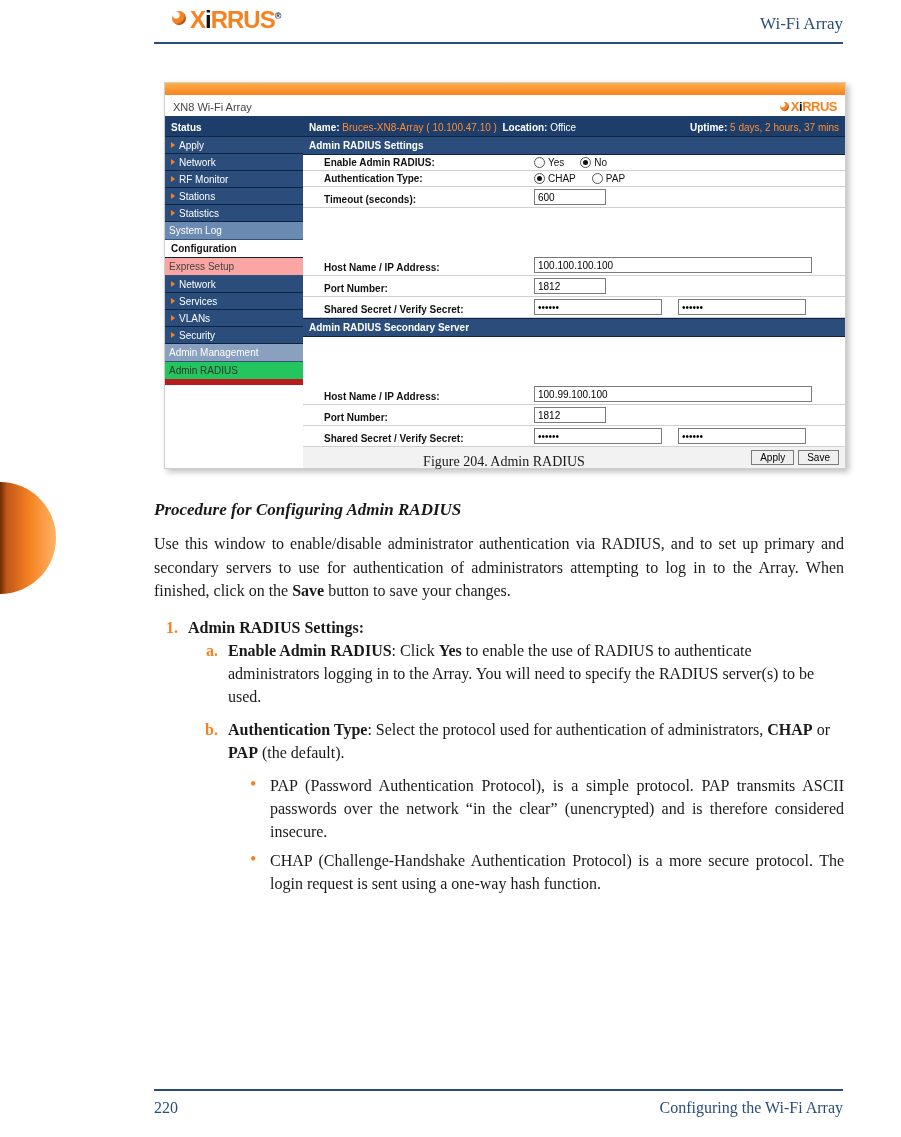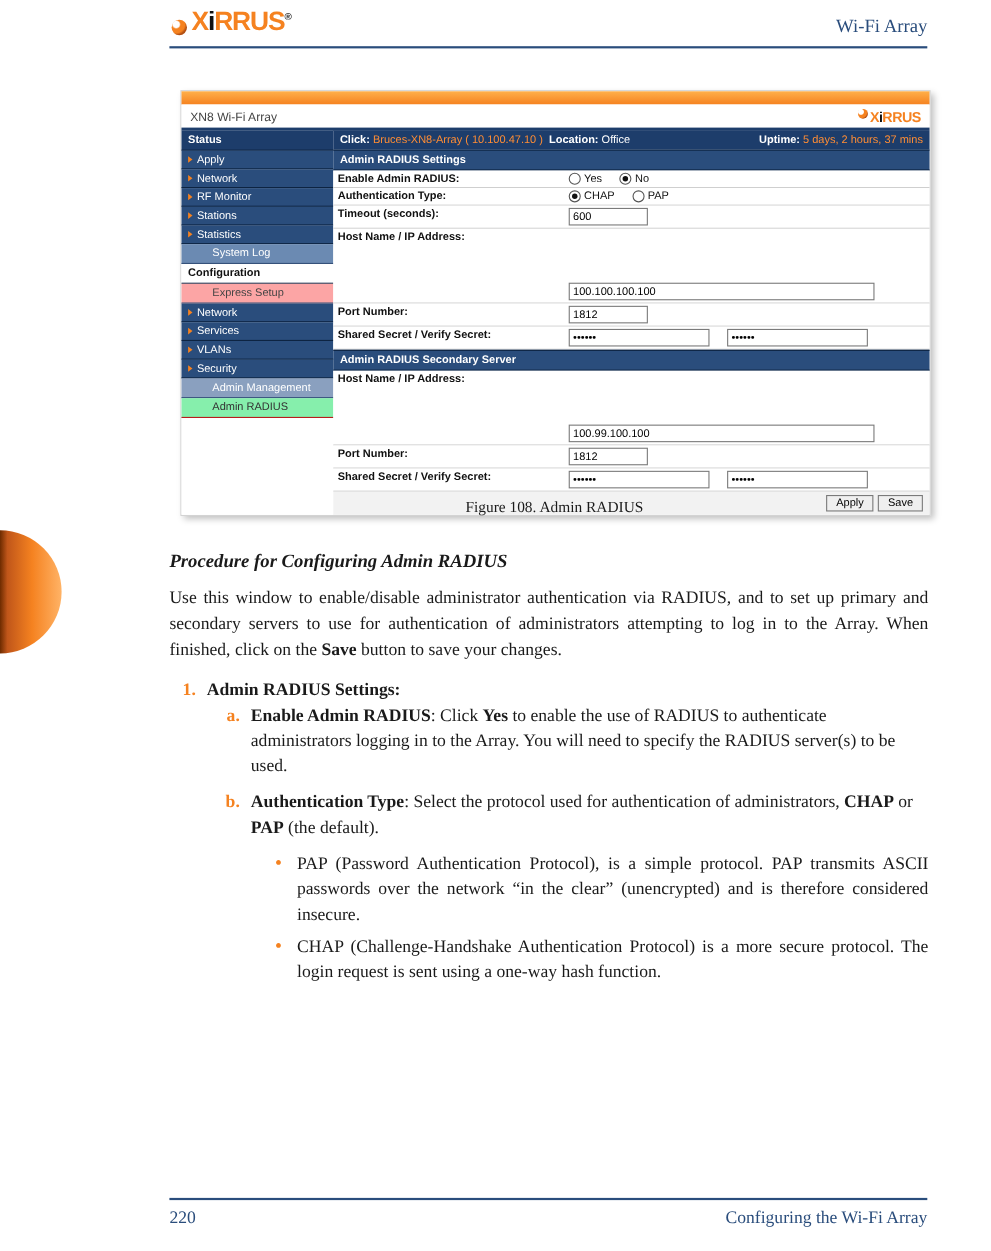--- a/index.html
+++ b/index.html
@@ -12,55 +12,55 @@
     --status-orange:#ff8d34;
     --page-w:901px;
     --page-h:1137px;
   }
   html,body{margin:0;padding:0;background:#fff;}
   body{font-family:"Palatino Linotype","Book Antiqua",Palatino,Georgia,serif;color:#1a1a1a;}
   .page{width:var(--page-w);height:var(--page-h);position:relative;box-sizing:border-box;overflow:hidden;}
   
   .hdr-rule{position:absolute;left:154px;right:58px;top:42px;height:2px;background:var(--rule);}
   .hdr-title{position:absolute;right:58px;top:14px;font-size:17px;color:#2a4d7c;}
-  .xirrus-logo{position:absolute;left:156px;top:8px;display:flex;align-items:flex-end;gap:4px;font-family:Arial,Helvetica,sans-serif;}
+  .xirrus-logo{position:absolute;left:172px;top:8px;display:flex;align-items:flex-start;gap:4px;font-family:Arial,Helvetica,sans-serif;}
   .xirrus-word{font-size:24px;font-weight:900;letter-spacing:-1px;line-height:1;}
   .xirrus-word .orange{color:var(--brand-orange);}
   .xirrus-word .black{color:#111;}
   .xirrus-word sup{font-size:9px;vertical-align:super;}
   .xirrus-swoosh{width:14px;height:14px;border-radius:50%;background:radial-gradient(circle at 30% 30%,#fff 0 20%,var(--brand-orange) 30% 55%,#b24f12 70% 100%);margin-top:3px;}
   
   .thumb-tab{position:absolute;left:0;top:482px;width:56px;height:112px;border-radius:0 56px 56px 0;
     background:linear-gradient(90deg,#6d2b00 0%,#c0561a 12%,#f58220 52%,#ffb366 100%);}
   
   .shot{position:absolute;left:164px;top:82px;width:680px;font-family:Arial,Helvetica,sans-serif;font-size:10px;
         box-shadow:3px 3px 6px rgba(0,0,0,.25);border:1px solid #cfcfcf;background:#fff;}
   .shot .orangebar{height:12px;background:linear-gradient(#ffb04a,#f58220);} 
   .shot .winrow{display:flex;align-items:center;justify-content:space-between;background:#fff;padding:4px 8px 2px;}
   .shot .wintitle{font-size:11px;color:#444;}
-  .shot .mini-logo{font-family:Arial,Helvetica,sans-serif;font-weight:900;font-size:13px;letter-spacing:-.5px;display:flex;gap:2px;}
+  .shot .mini-logo{font-family:Arial,Helvetica,sans-serif;font-weight:900;font-size:13px;letter-spacing:-.5px;display:flex;align-items:center;gap:2px;}
   .shot .mini-logo .orange{color:var(--brand-orange);}
   .shot .mini-logo .black{color:#111;}
   .shot .mini-swoosh{width:9px;height:9px;border-radius:50%;background:radial-gradient(circle at 30% 30%,#fff 0 25%,var(--brand-orange) 35% 60%,#b24f12 72% 100%);}
   .shot .navyline{height:3px;background:var(--xirrus-navy);}
   .shot .body{display:flex;}
   .shot .nav{width:138px;background:#fff;}
   .shot .nav .section{background:var(--xirrus-navy);color:#fff;padding:3px 6px;font-size:10px;font-weight:bold;border-bottom:1px solid #0d2442;}
   .shot .nav .item{display:flex;align-items:center;gap:4px;padding:2.5px 6px;color:#fff;background:var(--xirrus-navy2);border-bottom:1px solid #0d2442;font-size:10px;}
   .shot .nav .item .tri{width:0;height:0;border-top:3px solid transparent;border-bottom:3px solid transparent;border-left:4px solid var(--brand-orange);} 
-  .shot .nav .sub{background:#6b8ab2;color:#fff;padding:3px 6px 3px 28px;border-bottom:1px solid #35517a;font-size:10px;}
+  .shot .nav .sub{background:#6b8ab2;color:#fff;padding:3px 6px 3px 4px;border-bottom:1px solid #35517a;font-size:10px;}
   .shot .nav .sub.sel{background:#8aa0bf;}
-  .shot .nav .sub.white{background:#86efac;color:#333;border-bottom:1px solid #b91c1c;}
+  .shot .nav .sub.white{background:#22c55e;color:#333;border-bottom:6px solid #b91c1c;}
   .shot .nav .sub.express{background:#fca5a5;color:#444;}
   .shot .main{flex:1;display:flex;flex-direction:column;}
   .shot .status{background:var(--xirrus-navy);color:#fff;padding:3px 6px;font-size:10px;display:flex;justify-content:space-between;align-items:center;}
   .shot .status b{font-weight:bold;color:#fff;}
   .shot .status .val{color:var(--status-orange);}
   .shot .grouphdr{background:#2a4d7c;color:#fff;font-weight:bold;padding:3px 6px;font-size:10px;border-top:1px solid #0d2442;border-bottom:1px solid #0d2442;}
-  .shot .row{display:flex;align-items:flex-start;background:#fff;border-bottom:1px solid #cfcfcf;padding:2px 4px;}
+  .shot .row{display:flex;align-items:flex-end;background:#fff;border-bottom:1px solid #cfcfcf;padding:2px 21px;}
   .shot .row .lbl{width:210px;font-weight:bold;font-size:10px;color:#111;}
   .shot .row .ctl{flex:1;display:flex;align-items:center;gap:16px;}
   .shot .radio{display:inline-flex;align-items:center;gap:3px;font-size:10px;color:#111;}
   .shot .radio .dot{width:9px;height:9px;border:1px solid #555;border-radius:50%;display:inline-flex;align-items:center;justify-content:center;}
   .shot .radio .dot.on::after{content:"";width:5px;height:5px;border-radius:50%;background:#111;}
   .shot input[type=text],.shot input[type=password]{font-family:Arial,Helvetica,sans-serif;font-size:10px;height:14px;border:1px solid #7a7a7a;padding:0 3px;background:#fff;box-sizing:content-box;}
   .shot .w-timeout{width:64px;}
   .shot .w-host{width:270px;margin-top:47px;}
   .shot .w-port{width:64px;}
   .shot .w-secret{width:120px;}
@@ -156,21 +156,21 @@
             <span class="tri"></span>
             <span>Security</span>
           </div>
         <div class="sub sel">Admin Management</div>
         <div class="sub white">Admin RADIUS</div>
       </div>
 
       <div class="main">
         <div class="status">
           <span>
-            <b>Click:</b>
+            <b>Name:</b>
             <span class="val">Bruces-XN8-Array</span>
             <span class="val">( 10.100.47.10 )</span>
             &nbsp;<b>Location:</b>
             <span>Office</span>
           </span>
           <span>
             <b>Uptime:</b>
             <span class="val">5 days, 2 hours, 37 mins</span>
           </span>
         </div>
@@ -251,21 +251,21 @@
         </div>
 
         <div class="btnbar">
           <button class="btn">Apply</button>
           <button class="btn">Save</button>
         </div>
       </div>
     </div>
   </div>
 
-  <div class="figcap">Figure 108. Admin RADIUS</div>
+  <div class="figcap">Figure 204. Admin RADIUS</div>
 
   <div class="content">
     <h3>Procedure for Configuring Admin RADIUS</h3>
     <p>
       <span>Use this window to enable/disable administrator authentication via RADIUS, and to set up primary and secondary servers to use for authentication of administrators attempting to log in to the Array. When finished, click on the </span><b>Save</b><span> button to save your changes.</span>
     </p>
     <ol>
       <li>
         <span class="libody"><span class="lihead">Admin RADIUS Settings:</span></span>
         <ol class="alpha">

